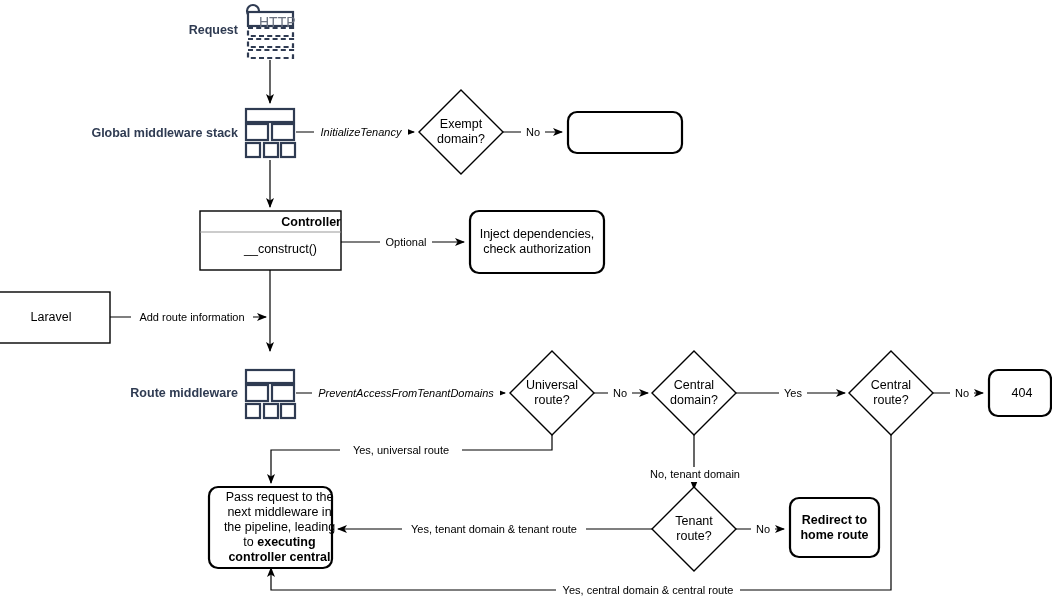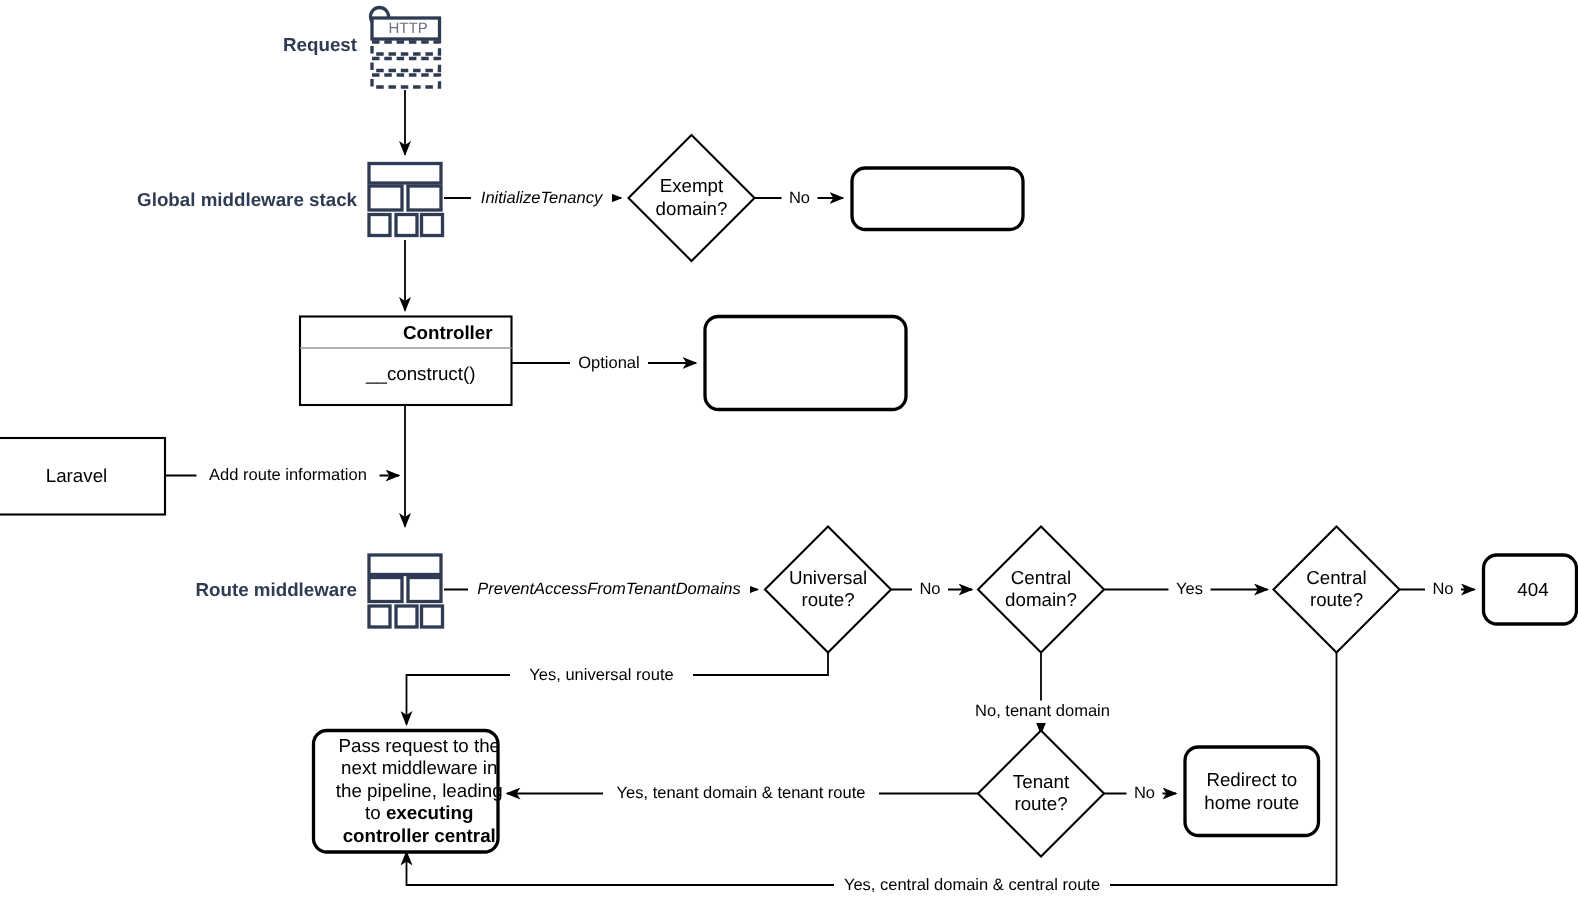--- a/index.html
+++ b/index.html
@@ -88,31 +88,30 @@
     position: absolute;
     color: #2f3b52;
     font-weight: bold;
     font-size: 12.5px;
     text-align: right;
     white-space: nowrap;
   }
   .icon-caption {
     position: absolute;
     color: #6b7280;
-    font-size: 10px;
+    font-size: 14px;
     white-space: nowrap;
   }
   .class-title {
     position: absolute;
     width: 100%;
-    text-align: center;
+    text-align: right;
     font-weight: bold;
     font-size: 12.5px;
     color: #000000;
-    padding-left: 28px;
   }
   .class-member {
     position: absolute;
     width: 100%;
     text-align: center;
     font-size: 12.5px;
     color: #000000;
   }
   .italic {
     font-style: italic;
@@ -230,20 +229,24 @@
   </div>
 
 
   <div style="position:absolute; left:200px; top:215px; width:141px;">
     <div class="class-title" style="position:static;">Controller</div>
   </div>
   <div style="position:absolute; left:200px; top:242px; width:141px;">
     <div class="class-member" style="position:static;padding-left:10px;">__construct()</div>
   </div>
 
+  <div class="node-text" style="left:470px; top:211px; width:134px; height:62px;">
+    <span style="white-space:pre-line;">Inject dependencies,
+check authorization</span>
+  </div>
 
   <div class="node-text" style="left:-8px; top:292px; width:118px; height:51px;">
     <span>Laravel</span>
   </div>
 
   <div class="node-text" style="left:512px; top:369px; width:80px; height:48px;">
     <span style="white-space:pre-line;">Universal
 route?</span>
   </div>
 
@@ -260,21 +263,21 @@
   <div class="node-text" style="left:989px; top:370px; width:66px; height:46px;border-radius:22px;">
     <span>404</span>
   </div>
 
   <div class="node-text" style="left:654px; top:505px; width:80px; height:48px;">
     <span style="white-space:pre-line;">Tenant
 route?</span>
   </div>
 
   <div class="node-text" style="left:790px; top:498px; width:89px; height:59px;">
-    <span style="white-space:pre-line;">Redirect to
+    <span style="white-space:pre-line;font-weight:bold;">Redirect to
 home route</span>
   </div>
 
   <div class="node-text" style="left:209px; top:487px; width:141px; height:81px;">
     <span style="display:block;">
       <span>Pass request to the</span><br>
       <span>next middleware in</span><br>
       <span>the pipeline, leading</span><br>
       <span>to </span><span class="strong">executing</span><br>
       <span class="strong">controller central</span>

